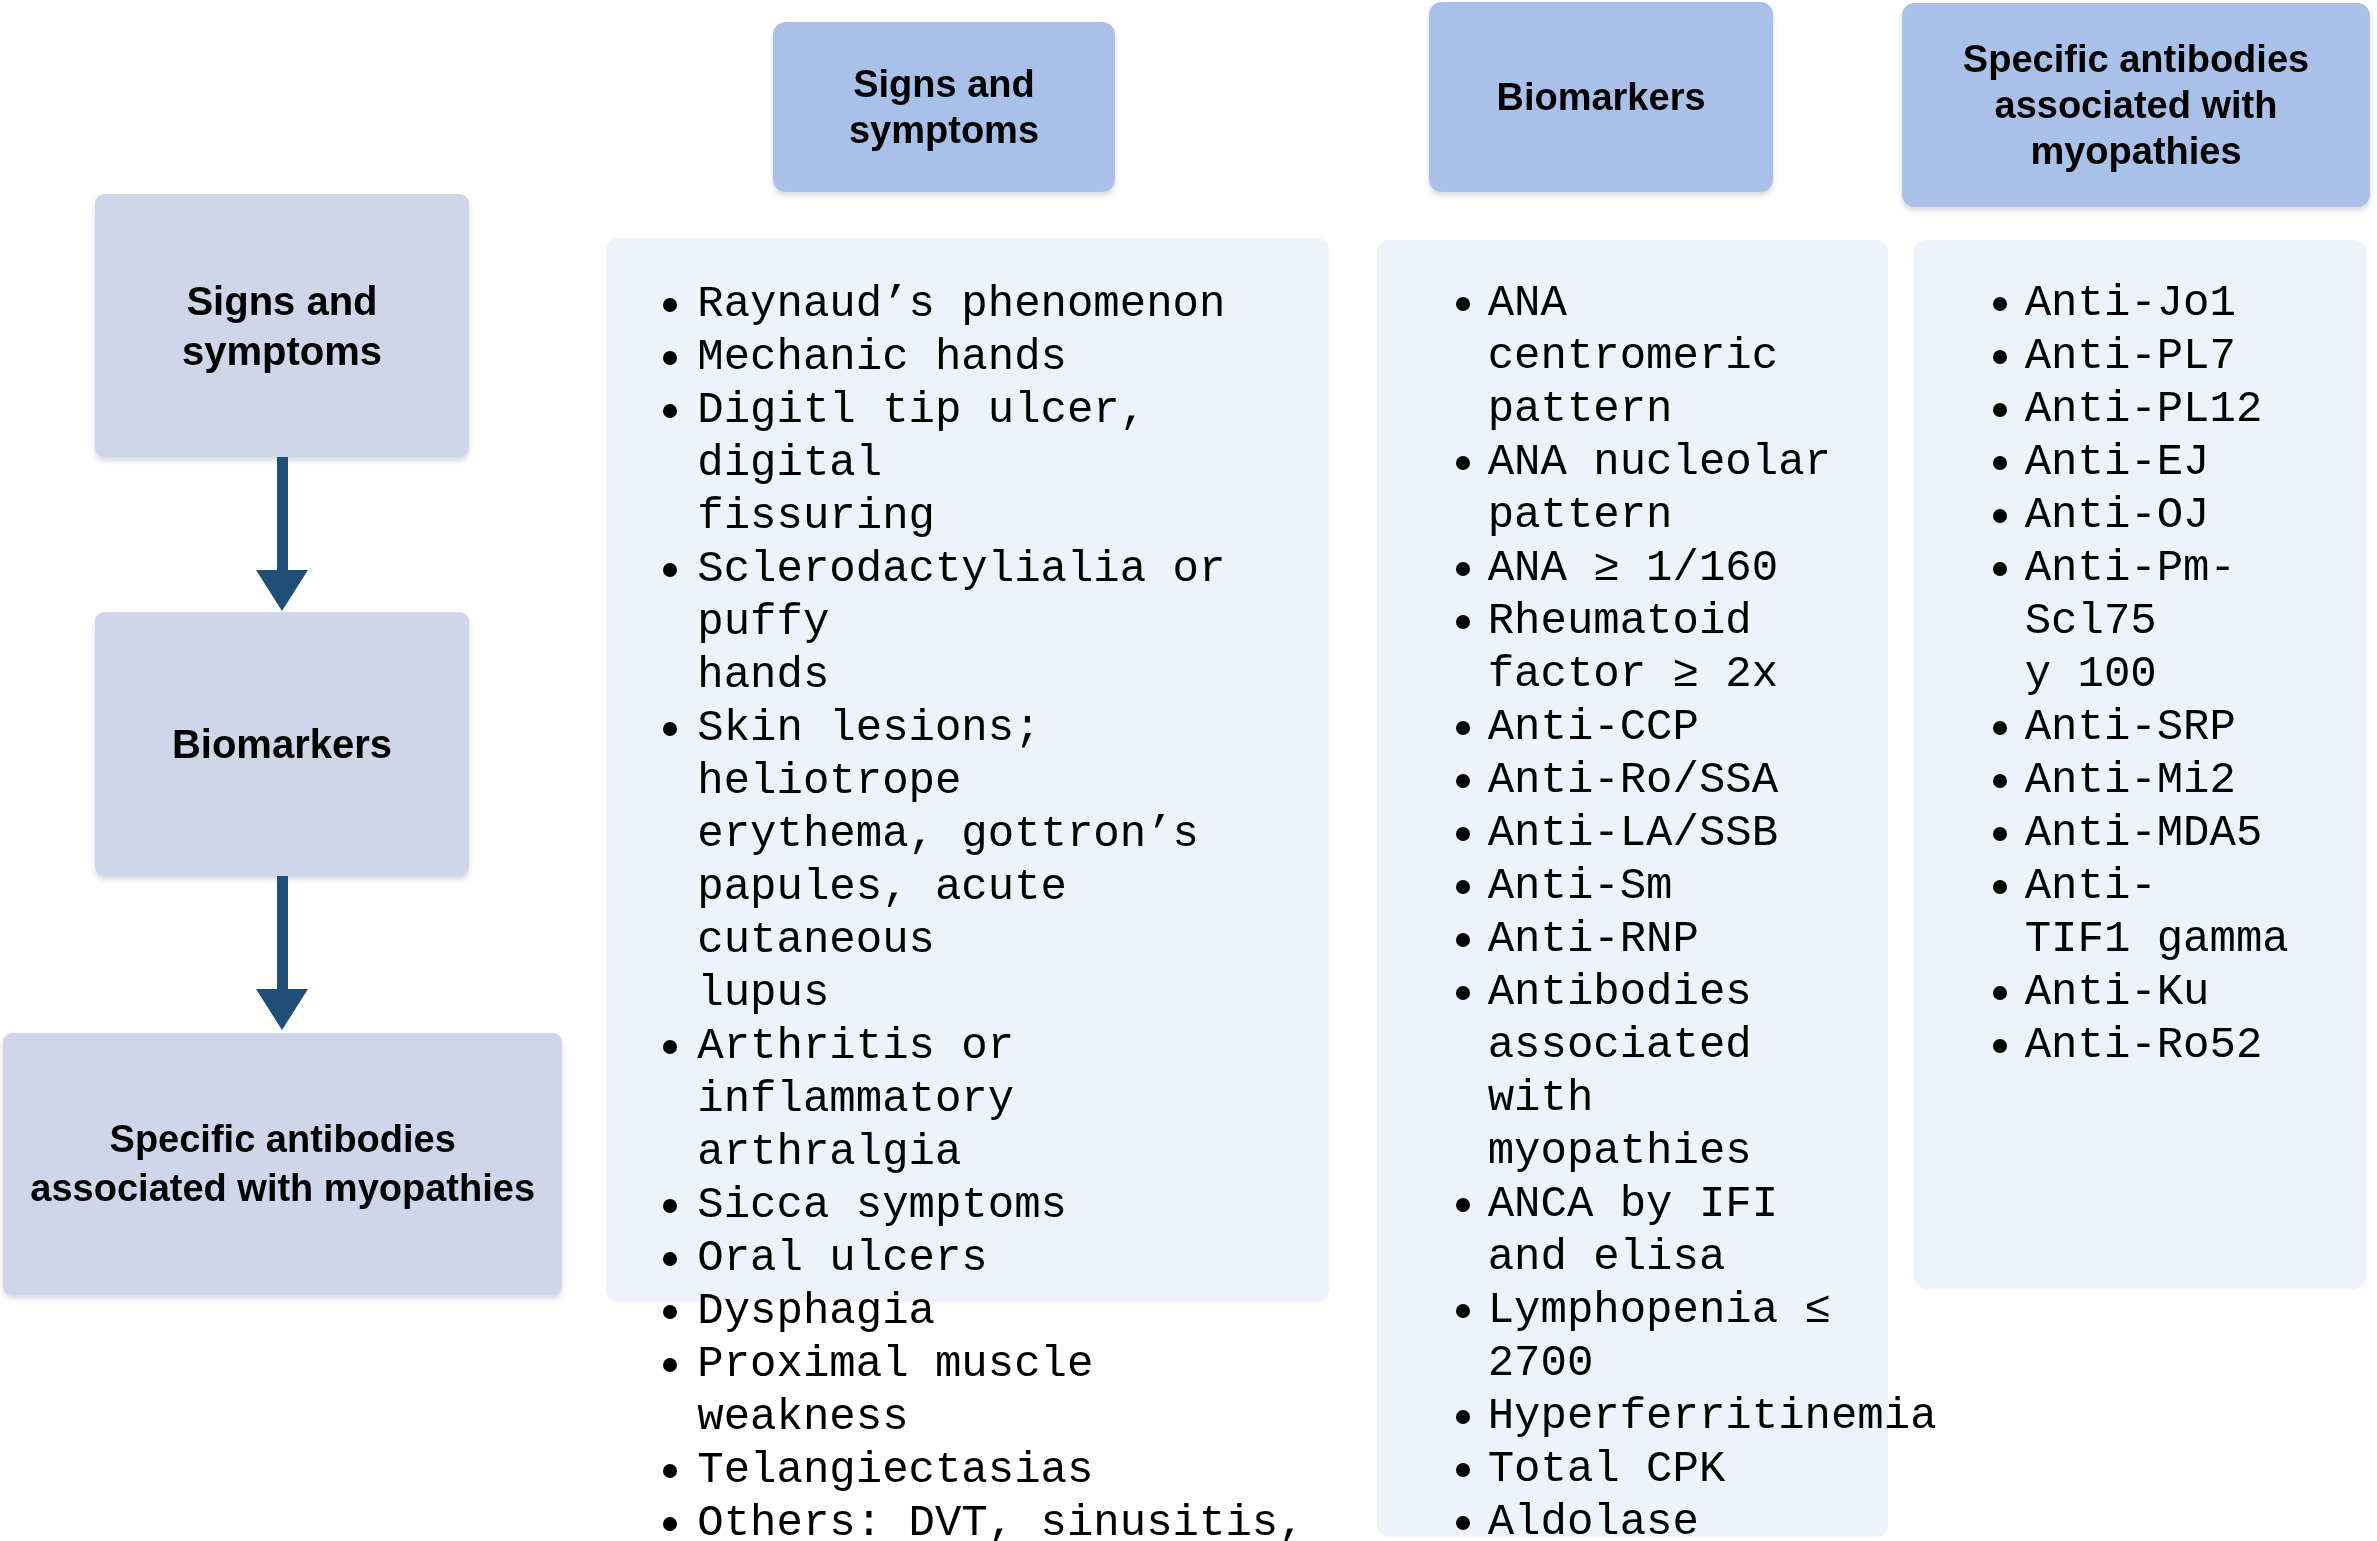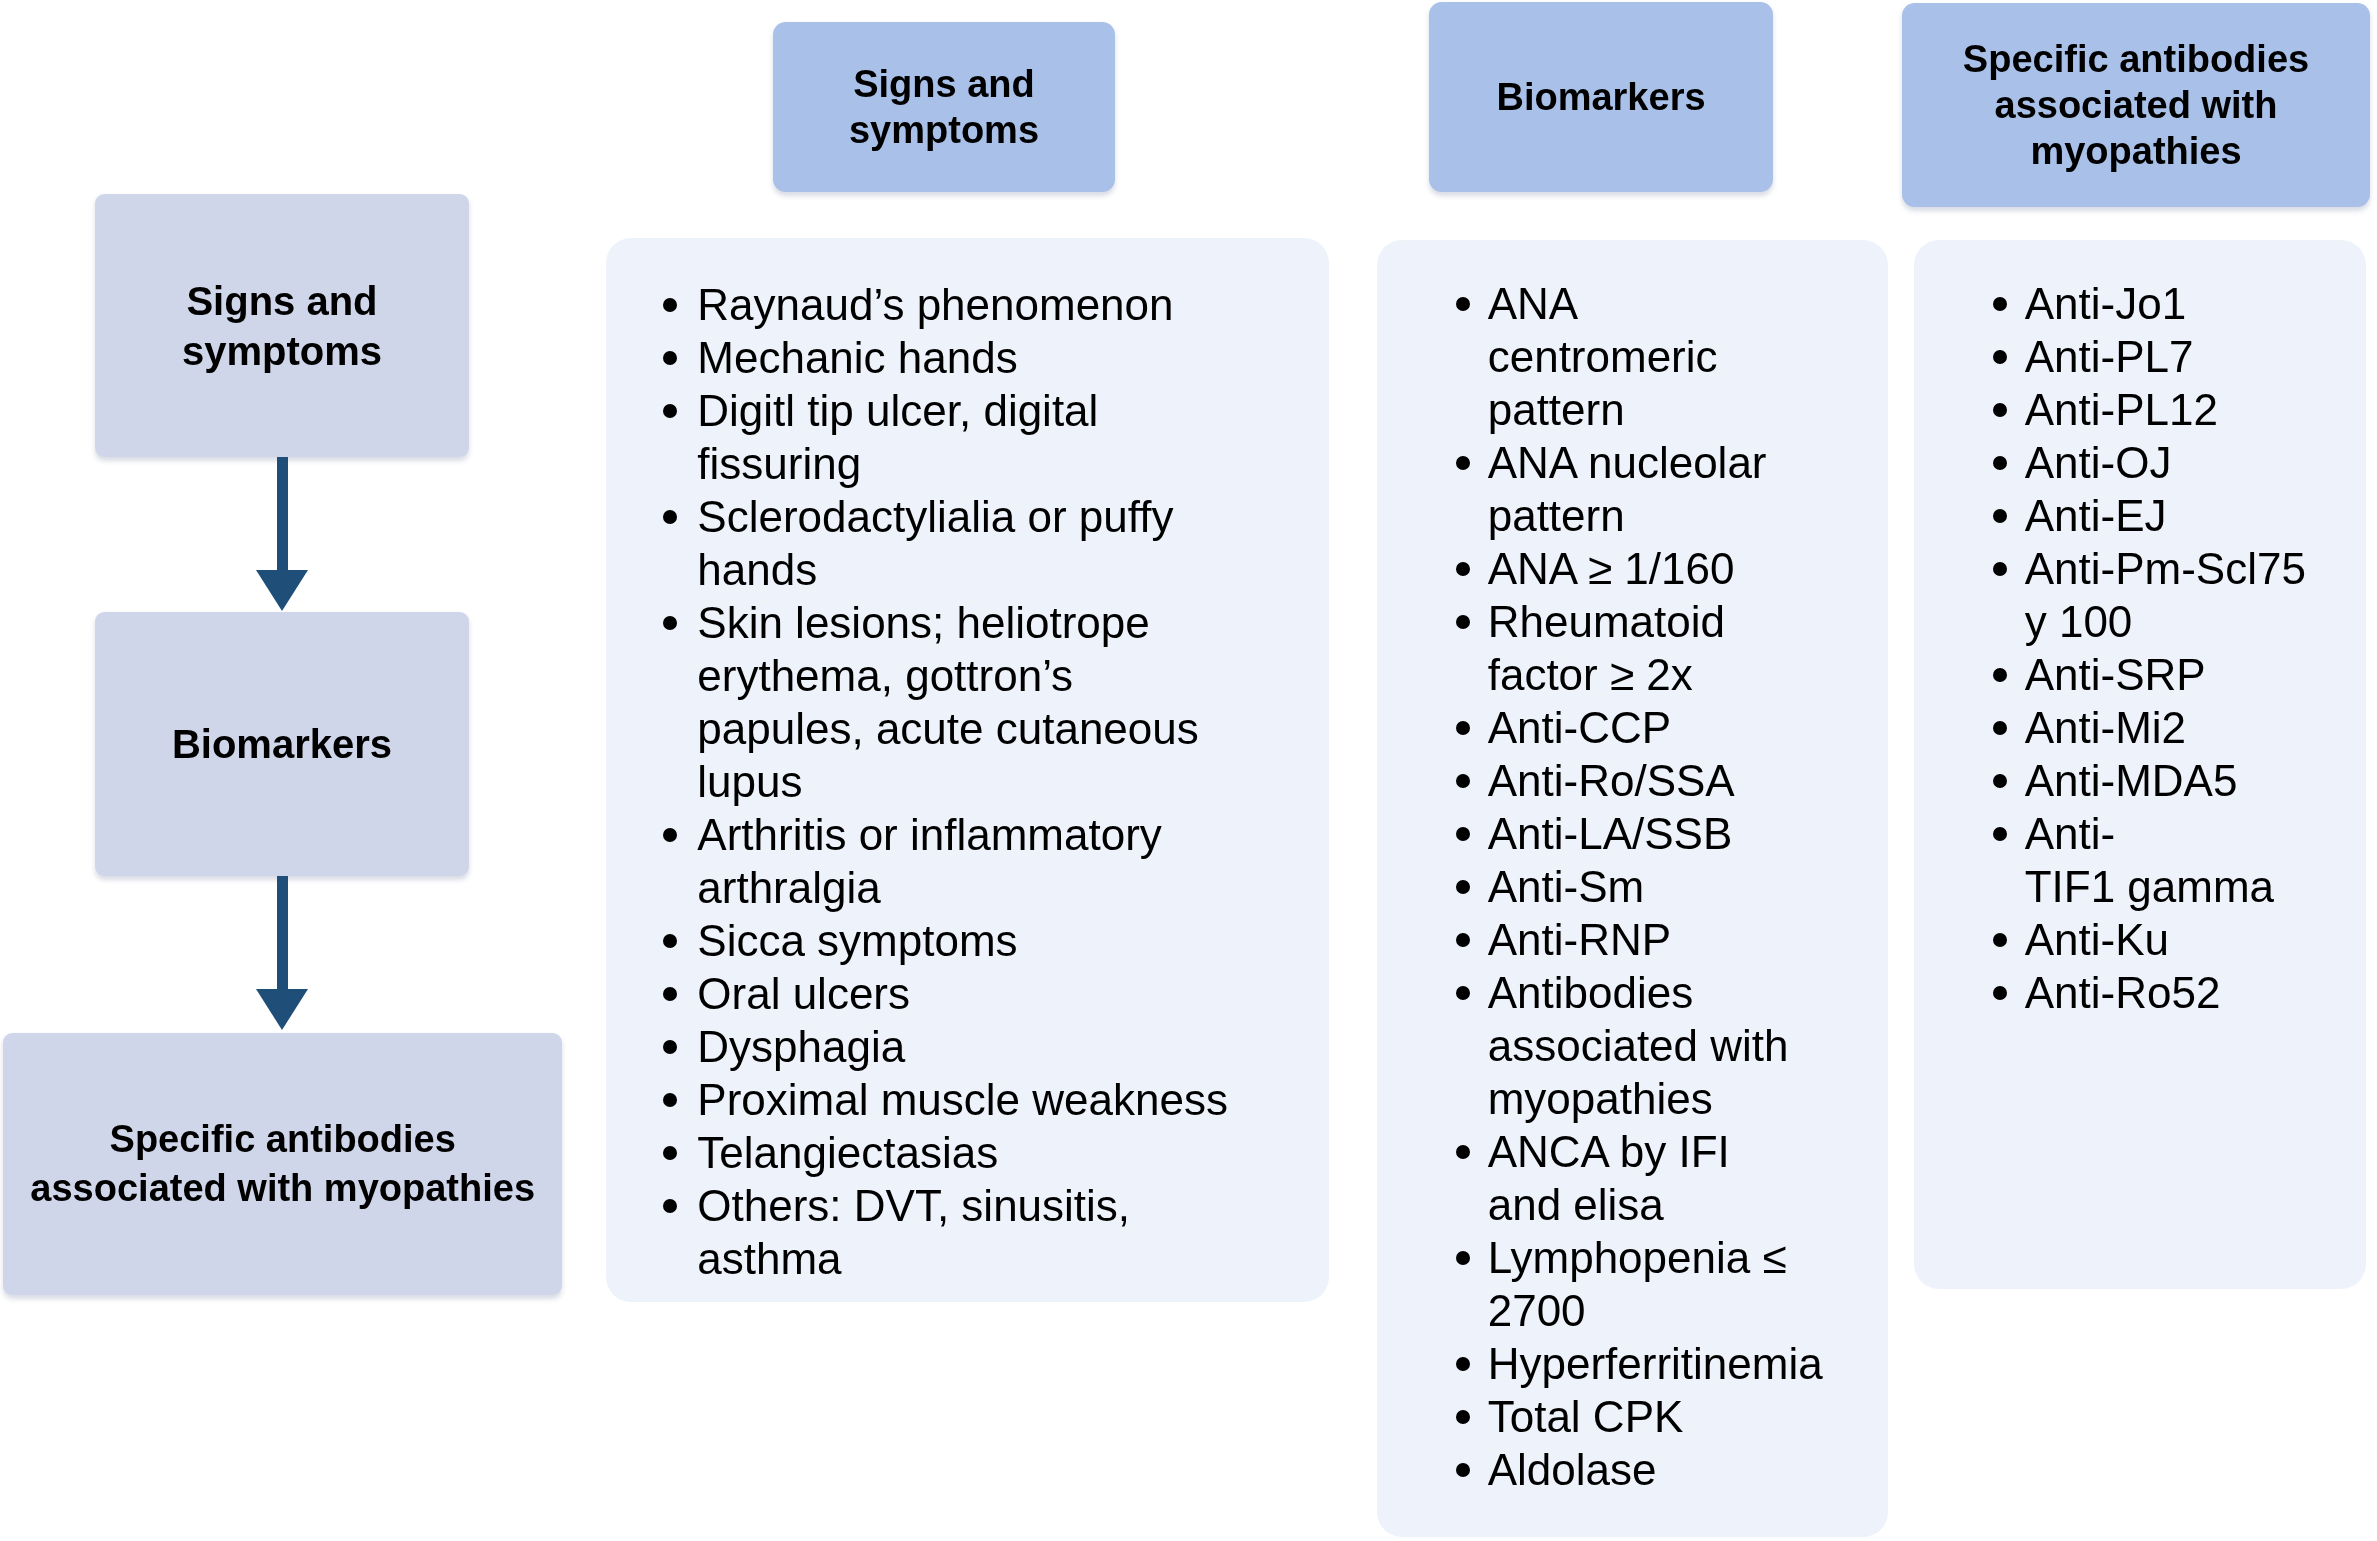--- a/index.html
+++ b/index.html
@@ -58,21 +58,22 @@
     white-space:pre-line;
     box-shadow:0 3.2px 5.5px rgba(120,130,160,.28);
   }
   .col-header.h-signs{left:773px;top:22px;width:342px;height:170px;}
   .col-header.h-biomarkers{left:1429px;top:2.4px;width:344px;height:190px;}
   .col-header.h-antibodies{left:1902px;top:3.2px;width:468px;height:204px;}
   
   .list-panel{
     position:absolute;
     background:var(--c-list);
-    border-radius:25px;
+    border-radius:12px;
+    font-family:Liberation Mono, monospace;
   }
   .list-panel.p-signs{left:606px;top:238px;width:723px;height:1064px;}
   .list-panel.p-biomarkers{left:1377px;top:240px;width:511px;height:1297px;}
   .list-panel.p-antibodies{left:1914px;top:240px;width:452px;height:1049px;}
   .bullet-list{
     list-style:none;
     font-size:44px;line-height:53px;
   }
   .p-signs .bullet-list{padding:40px 16px 0 57px;}
   .p-biomarkers .bullet-list{padding:37px 8px 0 79px;}
@@ -260,25 +261,25 @@
         <li>
           <span class="bullet"></span>
           <span class="item-text">Anti-PL7</span>
         </li>
         <li>
           <span class="bullet"></span>
           <span class="item-text">Anti-PL12</span>
         </li>
         <li>
           <span class="bullet"></span>
+          <span class="item-text">Anti-EJ</span>
+        </li>
+        <li>
+          <span class="bullet"></span>
           <span class="item-text">Anti-OJ</span>
-        </li>
-        <li>
-          <span class="bullet"></span>
-          <span class="item-text">Anti-EJ</span>
         </li>
         <li>
           <span class="bullet"></span>
           <span class="item-text">Anti-Pm-Scl75
 y 100</span>
         </li>
         <li>
           <span class="bullet"></span>
           <span class="item-text">Anti-SRP</span>
         </li>

